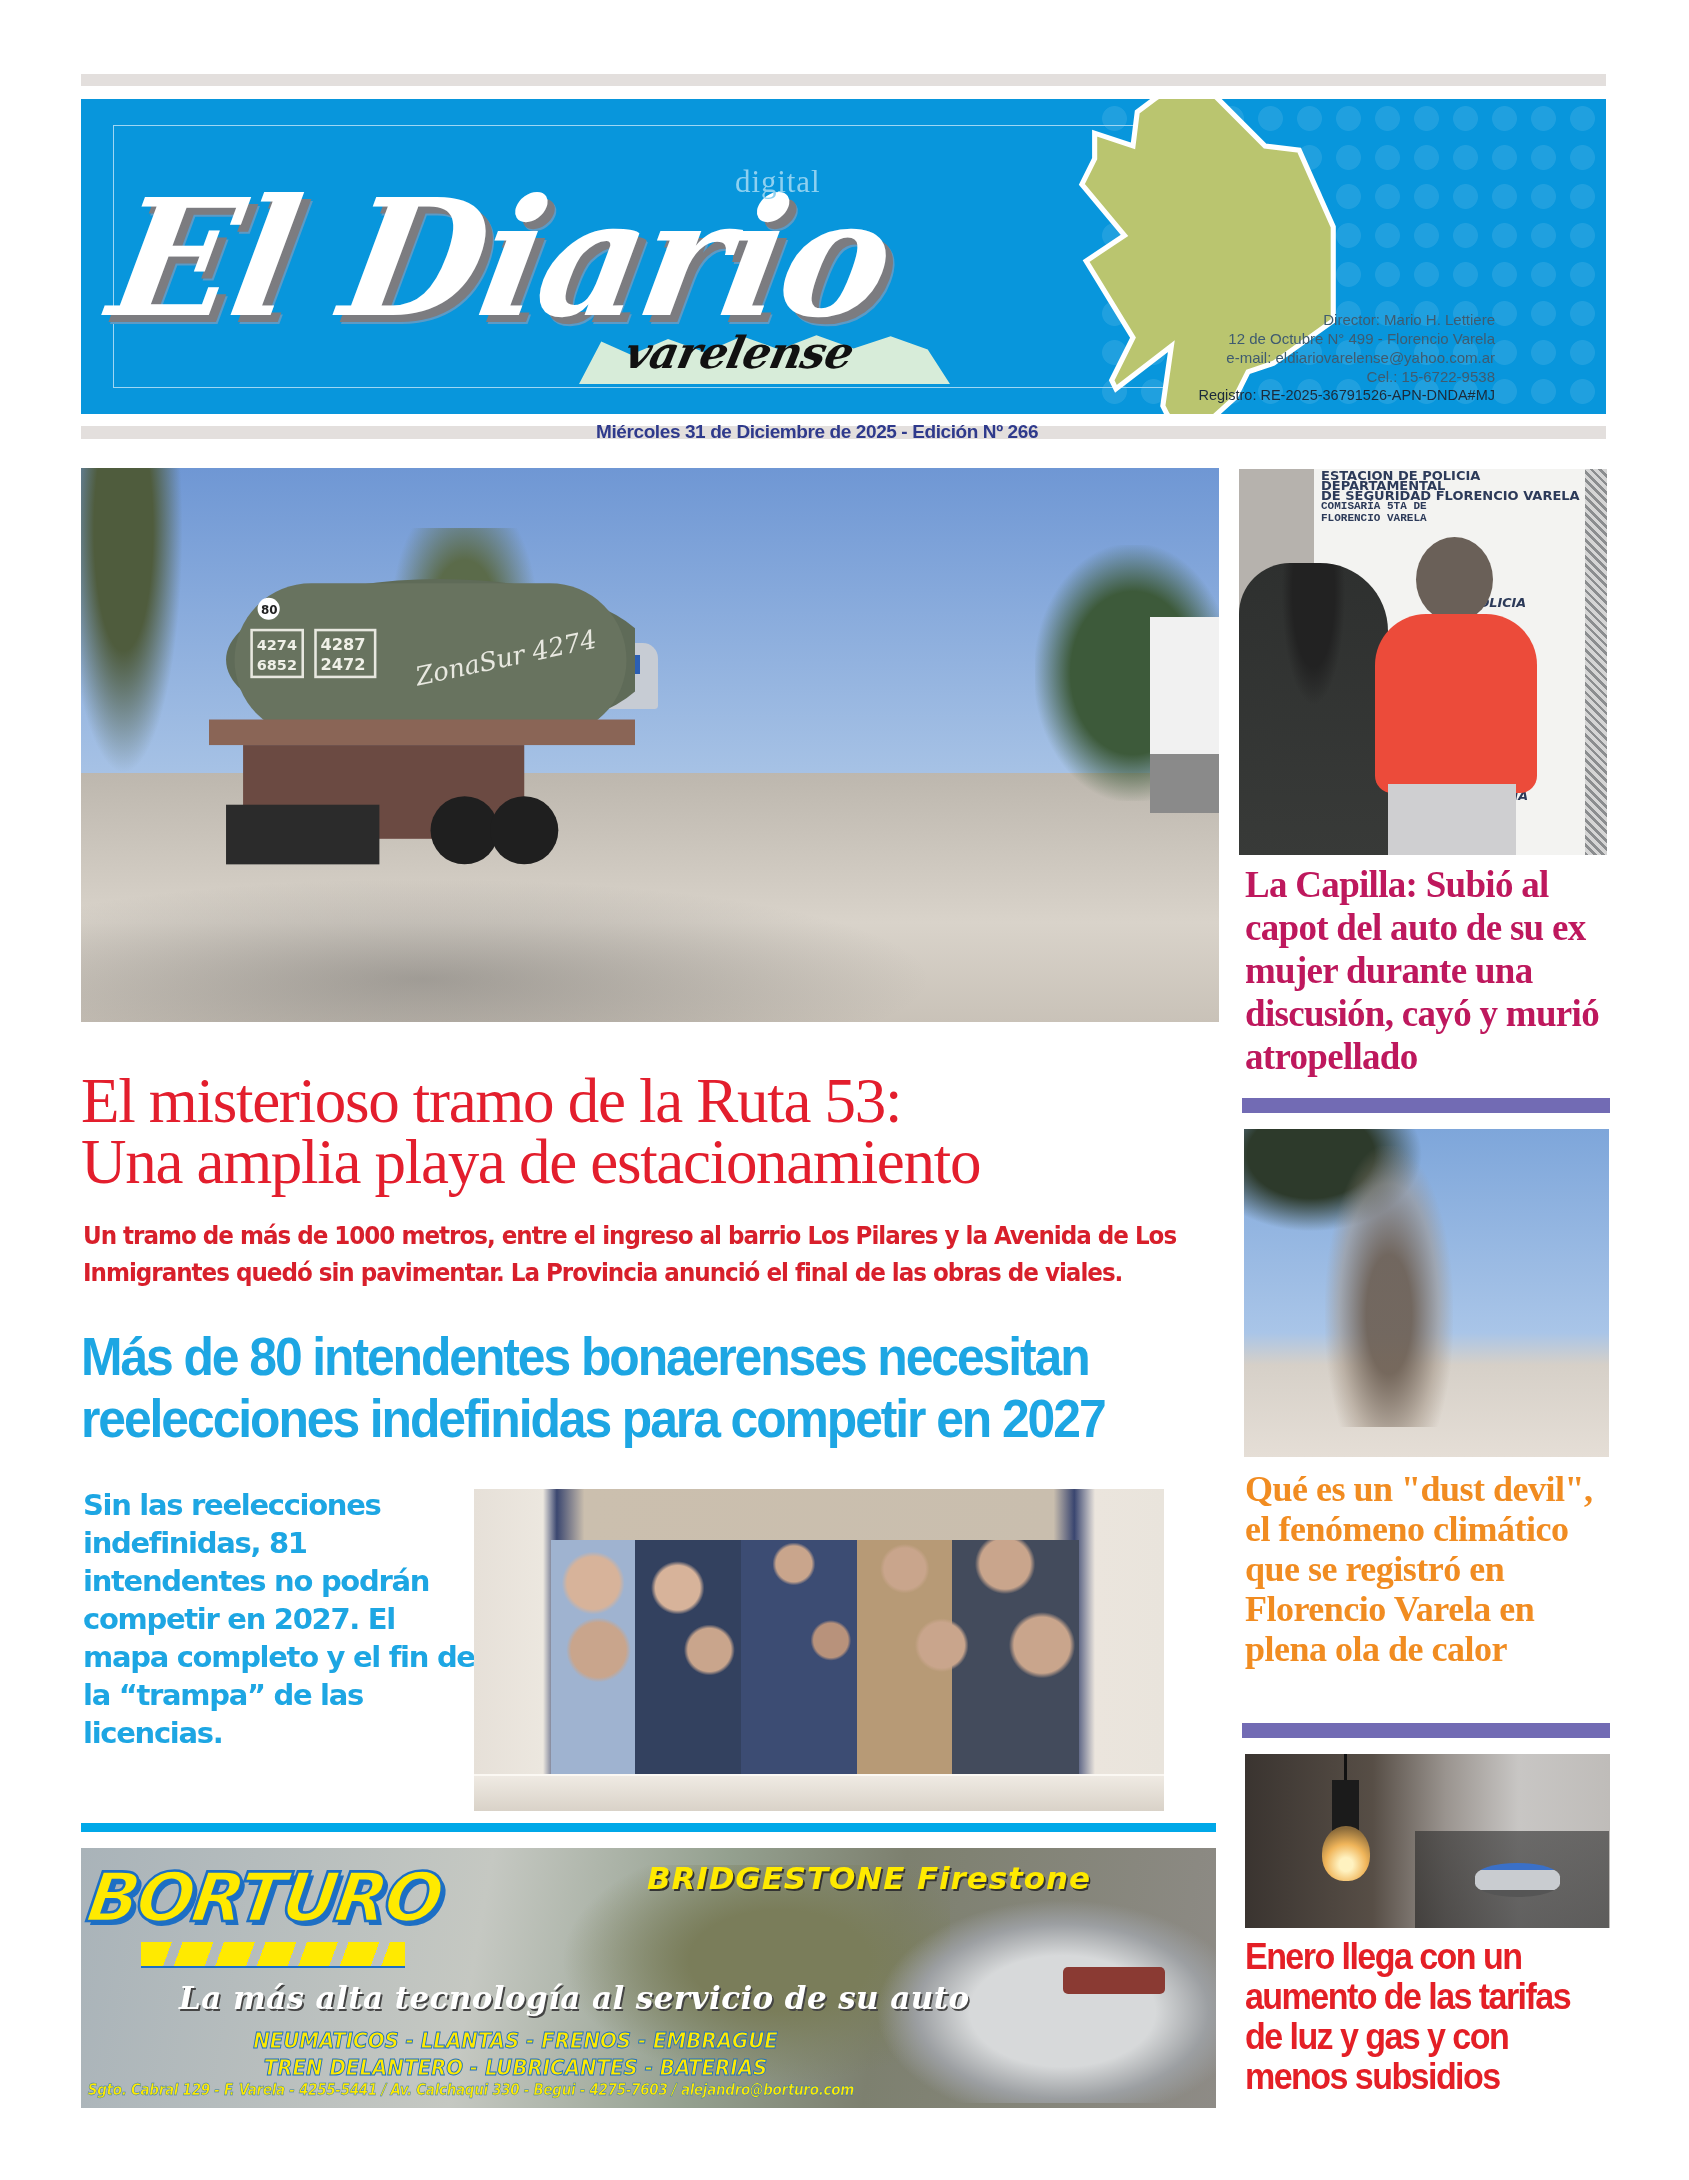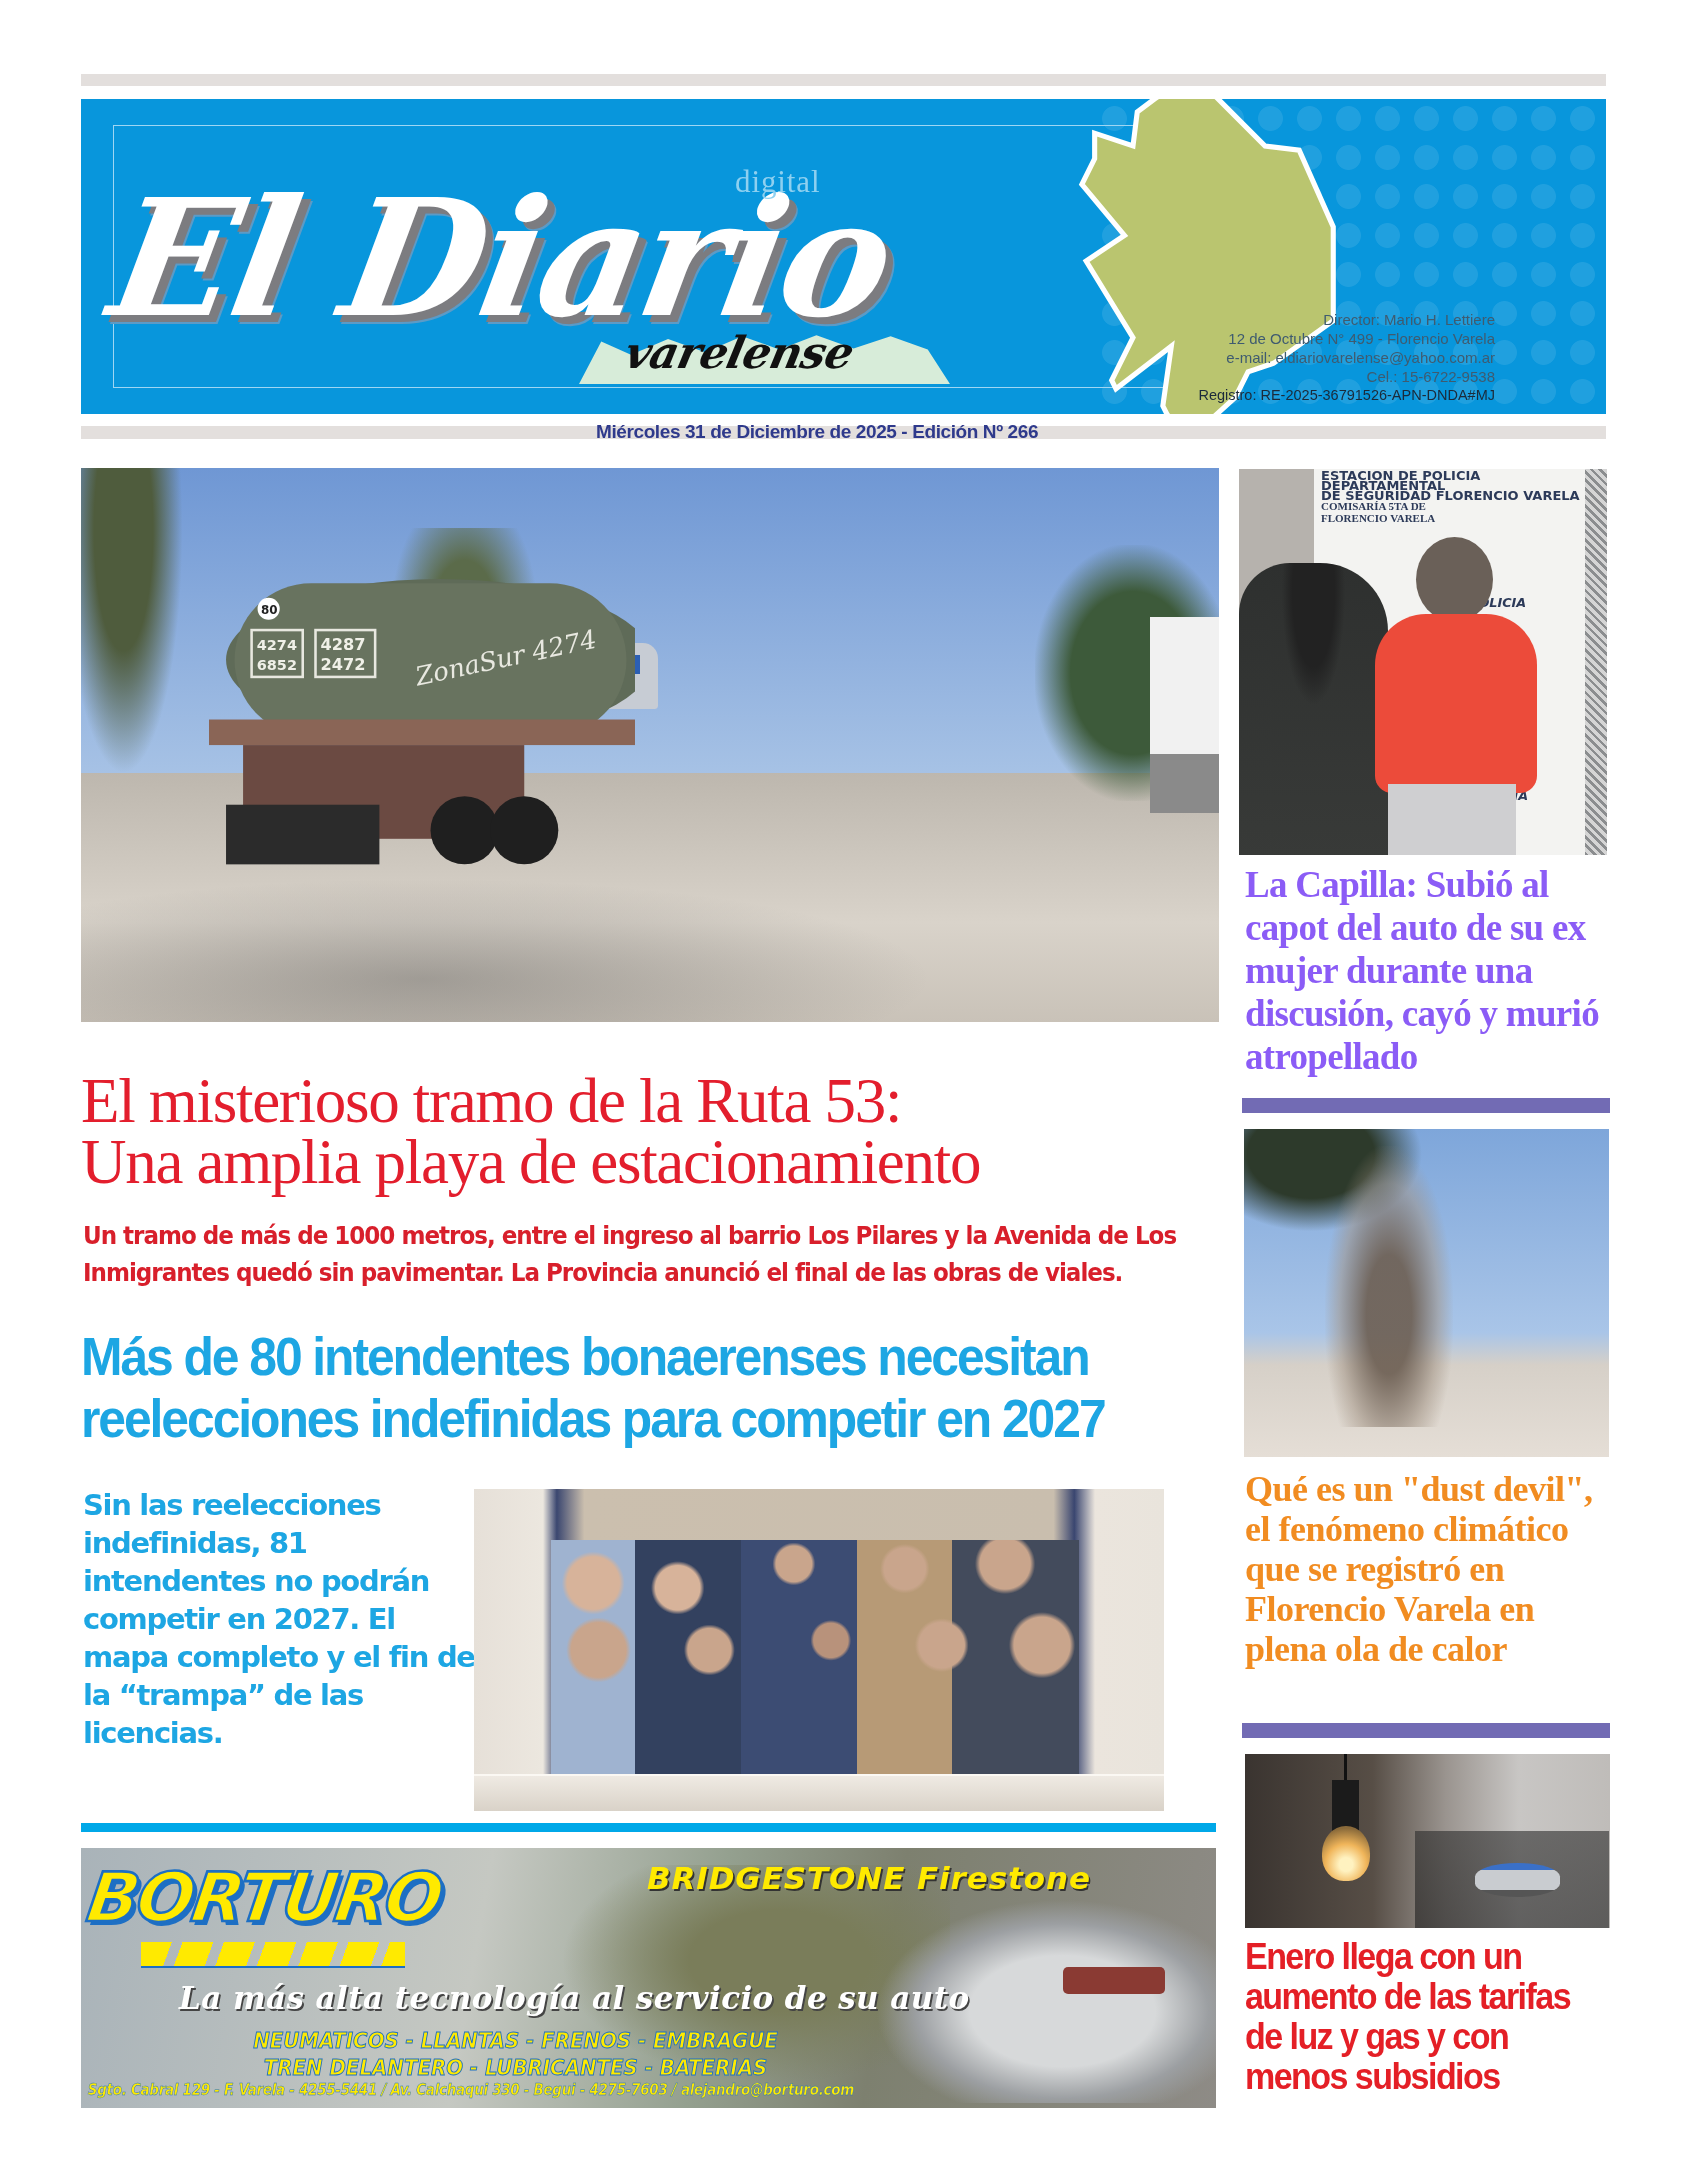--- a/index.html
+++ b/index.html
@@ -112,35 +112,35 @@
     font-family: "DejaVu Sans Condensed", "DejaVu Sans", sans-serif; font-style: italic; font-weight: bold; font-size: 22px;
     line-height: 27px; color: #ffea00; -webkit-text-stroke: 0.9px #1d6fc4; }
   .ad-contact { position: absolute; left: 6.8px; top: 233px; font-family: "DejaVu Sans Condensed", "DejaVu Sans", sans-serif;
     font-style: italic; font-weight: bold; font-size: 15px; color: #ffea00; -webkit-text-stroke: 0.4px #1d6fc4; letter-spacing: -0.3px; text-align: center; }
 
   
   .side-photo-1 { left: 1239px; top: 469px; width: 368px; height: 386px; overflow: hidden; background: #b6b2ad; }
   .police-wall { position: absolute; left: 75px; top: 0; width: 274px; height: 386px; background: #f3f3f1; }
   .police-title { position: absolute; left: 82px; top: 1.7px; font-family: "DejaVu Sans", sans-serif; font-weight: bold;
     font-size: 13px; line-height: 10.2px; color: #2c3a59; }
-  .police-sub { position: absolute; left: 82px; top: 31px; font-family: Liberation Serif, serif; font-weight: bold;
+  .police-sub { position: absolute; left: 82px; top: 31px; font-family: Liberation Mono, monospace; font-weight: bold;
     font-size: 11px; line-height: 12px; color: #2c3a59; }
   .police-word { position: absolute; font-family: "DejaVu Sans", sans-serif; font-weight: bold; font-style: italic;
     font-size: 12.8px; color: #2c3a59; }
   .officer { position: absolute; left: 0; top: 94px; width: 149px; height: 294px;
     background: radial-gradient(ellipse at 50% 10%, #222 20%, transparent 30%), linear-gradient(#2e302f, #383a38); border-radius: 51px 68px 0 0; }
   .woman-hoodie { position: absolute; left: 136px; top: 145px; width: 162px; height: 179px; background: #ec4b3a;
     border-radius: 51px 51px 17px 17px; }
   .woman-head { position: absolute; left: 177px; top: 68px; width: 77px; height: 85px; background: #6a6058; border-radius: 50%; }
   .woman-pants { position: absolute; left: 149px; top: 315px; width: 128px; height: 77px; background: #cfcfd1; }
   .mesh { position: absolute; right: 0; top: 0; width: 22px; height: 386px;
     background: repeating-linear-gradient(45deg, #8b8d8f 0 2.6px, #d5d5d5 2.6px 6px); }
 
   .side-h1 { left: 1245px; top: 863px; width: 366px; font-family: "Liberation Serif", serif; font-weight: bold;
-    font-size: 37px; line-height: 43px; color: #8b5cf6; letter-spacing: -0.7px; }
+    font-size: 37px; line-height: 43px; color: #be185d; letter-spacing: -0.7px; }
   .purple-bar-1 { left: 1242px; top: 1098px; width: 368px; height: 15.3px; background: #726bb4; }
 
   .side-photo-2 { left: 1244px; top: 1129px; width: 365px; height: 328px; overflow: hidden;
     background: linear-gradient(#7ea6da 0%, #a9c5e8 62%, #d6d0c8 72%, #e5ded6 100%); }
   .dust-column { position: absolute; left: 81px; top: 17px; width: 128px; height: 281px;
     background: radial-gradient(ellipse at 50% 60%, rgba(110,96,84,0.92) 25%, rgba(160,145,130,0.5) 55%, transparent 72%); }
   .dust-tree { position: absolute; left: -8.5px; top: -8.5px; width: 187px; height: 111px;
     background: radial-gradient(ellipse at 40% 30%, #2d3a2b 40%, transparent 70%); }
 
   .side-h2 { left: 1245px; top: 1469px; width: 366px; font-family: "Liberation Serif", serif; font-weight: bold;

